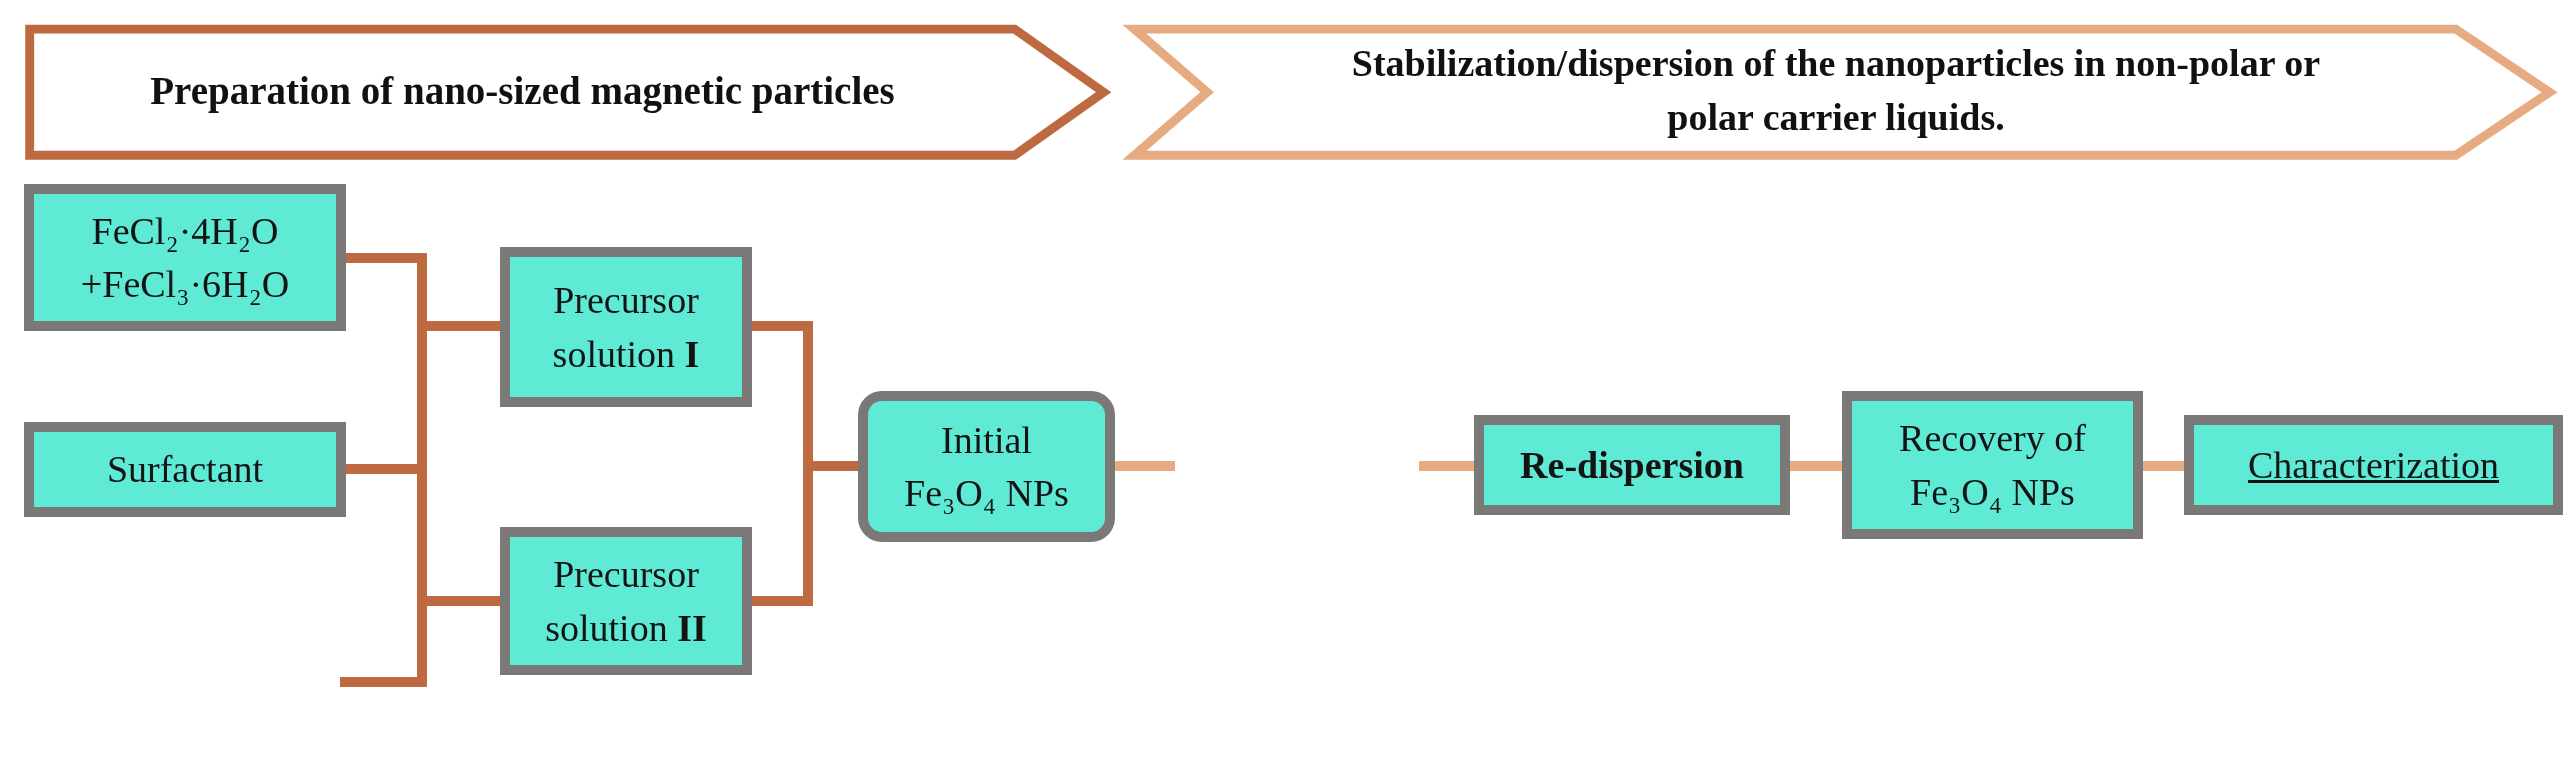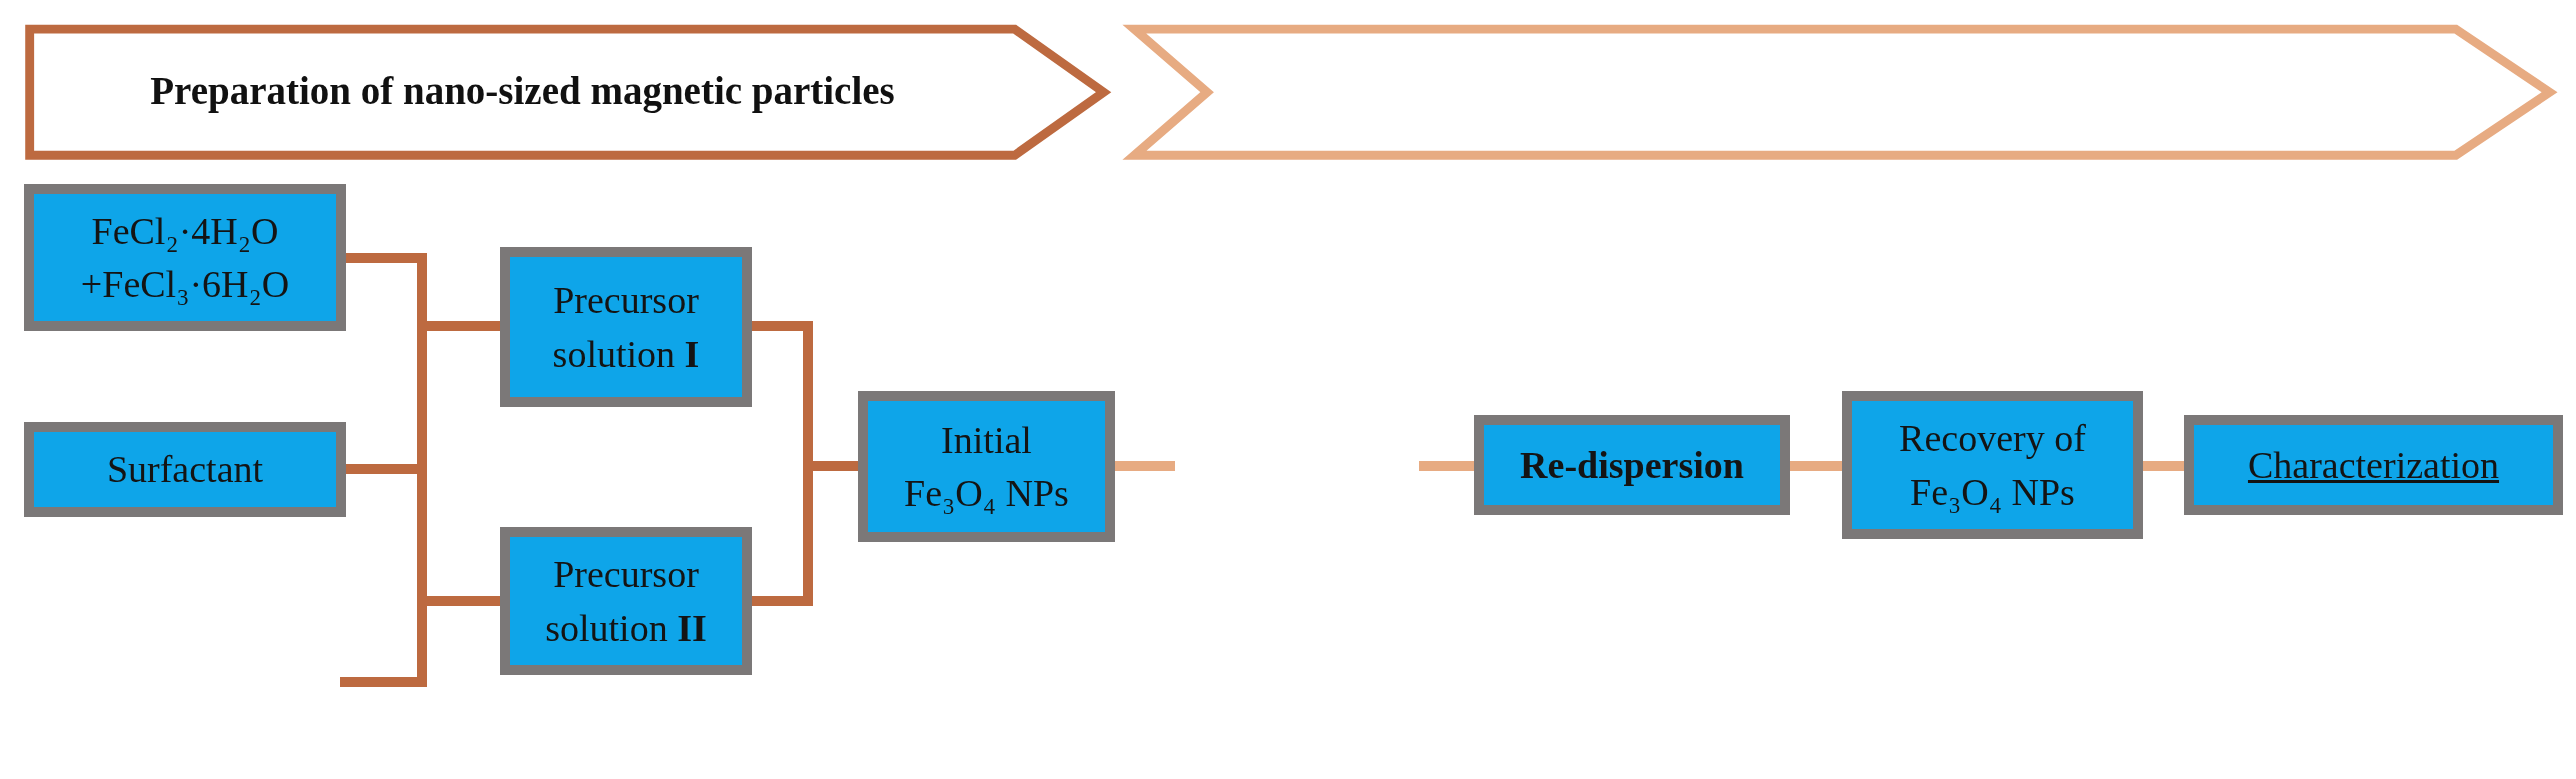--- a/index.html
+++ b/index.html
@@ -33,21 +33,21 @@
     justify-content: center;
     text-align: center;
     font-weight: bold;
     font-size: 39px;
     line-height: 1.42;
     color: #111111;
   }
   .node {
     position: absolute;
     box-sizing: border-box;
-    background: #0ea5e9;
+    background: #5eead4;
     border: 10.5px solid var(--node-border, #7b7878);
     display: flex;
     flex-direction: column;
     align-items: center;
     justify-content: center;
     text-align: left;
     font-size: 38px;
     line-height: 1.17;
     gap: 9px;
   }
@@ -64,20 +64,24 @@
 
   <svg class="banners-svg" width="2576" height="186" viewBox="0 0 3184 230">
     <polygon points="36,36 1254,36 1364,114 1254,192 36,192" fill="#ffffff" stroke-width="11" stroke-linejoin="miter" stroke="#bd6a40"></polygon>
     <polygon points="1402,36 3036,36 3152,114 3036,192 1402,192 1492,114" fill="#ffffff" stroke-width="11" stroke-linejoin="miter" stroke="#e7ab82"></polygon>
   </svg>
 
   <div class="banner-label" style="left:29px; top:24px; width:987px; height:133px;">
     <div>Preparation of nano-sized magnetic particles</div>
   </div>
 
+  <div class="banner-label" style="left:1189px; top:24px; width:1294px; height:133px; font-size:38px;">
+    <div>Stabilization/dispersion of the nanoparticles in non-polar or</div>
+    <div>polar carrier liquids.</div>
+  </div>
 
   <div class="conn dark" style="left:340px; top:253px; width:87px; height:9.7px;"></div>
   <div class="conn dark" style="left:340px; top:464px; width:87px; height:9.7px;"></div>
   <div class="conn dark" style="left:340px; top:677px; width:87px; height:9.7px;"></div>
   <div class="conn dark" style="left:417px; top:253px; width:9.7px; height:434px;"></div>
   <div class="conn dark" style="left:417px; top:321px; width:91px; height:9.7px;"></div>
   <div class="conn dark" style="left:417px; top:596px; width:91px; height:9.7px;"></div>
   <div class="conn dark" style="left:744px; top:321px; width:68px; height:9.7px;"></div>
   <div class="conn dark" style="left:744px; top:596px; width:68px; height:9.7px;"></div>
   <div class="conn dark" style="left:803px; top:321px; width:9.7px; height:285px;"></div>
@@ -101,21 +105,21 @@
   <div class="node" style="left:500px; top:247px; width:252px; height:160px;">
     <div class="nline">Precursor</div>
     <div class="nline"><span>solution </span><span class="num">I</span></div>
   </div>
 
   <div class="node" style="left:500px; top:527px; width:252px; height:148px;">
     <div class="nline">Precursor</div>
     <div class="nline"><span>solution </span><span class="num">II</span></div>
   </div>
 
-  <div class="node" style="left:858px; top:391px; width:257px; height:151px;">
+  <div class="node" style="left:858px; top:391px; width:257px; height:151px;border-radius:24px;">
     <div class="nline">Initial</div>
     <div class="nline">Fe₃O₄ NPs</div>
   </div>
 
 
   <div class="node" style="left:1474px; top:415px; width:316px; height:100px;font-weight:bold;">
     <div class="nline">Re-dispersion</div>
   </div>
 
   <div class="node" style="left:1842px; top:391px; width:301px; height:148px;">

